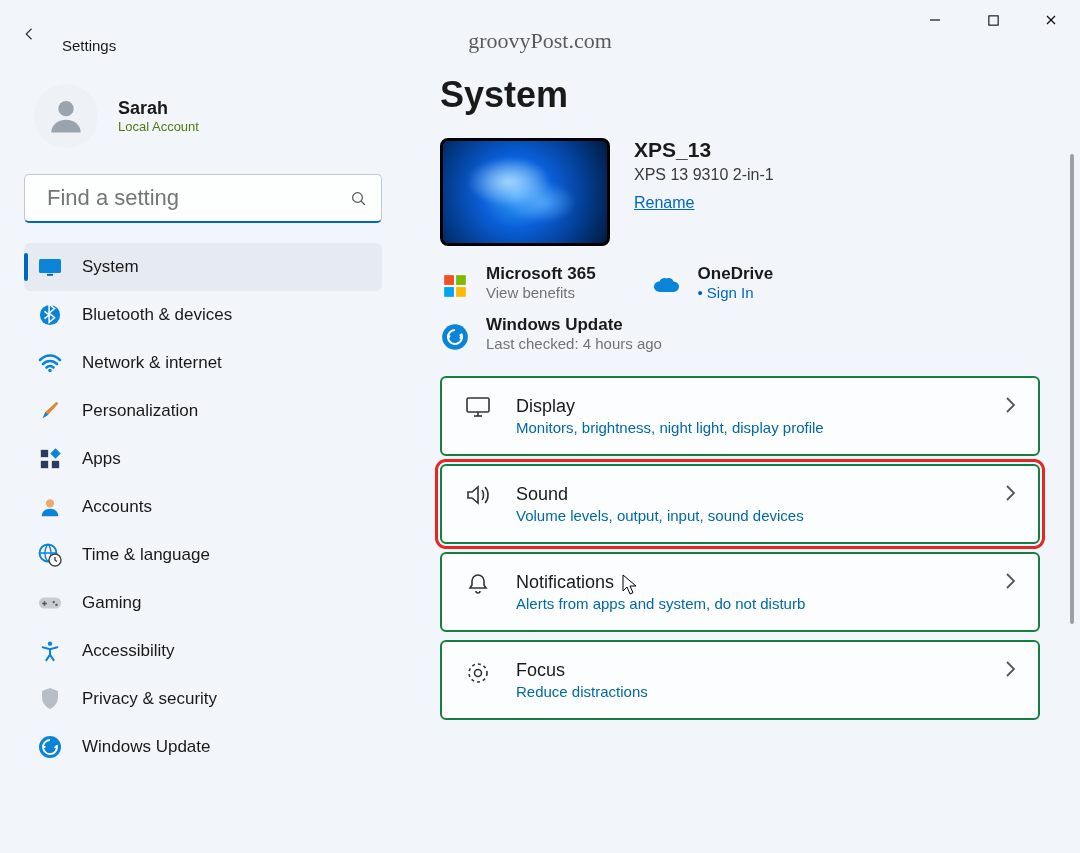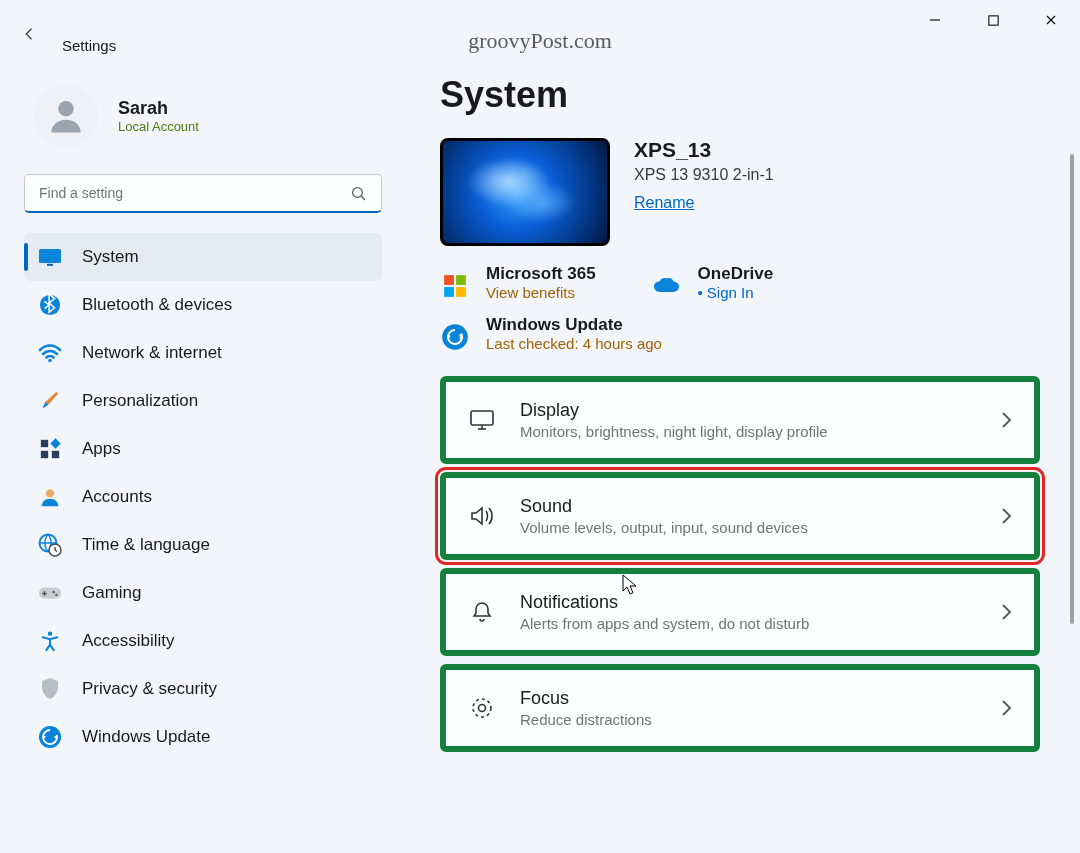--- a/index.html
+++ b/index.html
@@ -70,22 +70,22 @@
     display: flex; align-items: center; justify-content: center;
   }
   .user-name { font-size: 18px; font-weight: 600; }
   .user-sub  { font-size: 13px; color: #4d7c0f; }
   .search-wrap {
     position: relative;
     margin-bottom: 20px;
   }
   .search-input {
     width: 100%;
-    padding: 10px 40px 10px 14px;
-    font-size: 14px;
+    padding: 10px 40px 10px 22px;
+    font-size: 22px;
     border: 1px solid #c2c9d1;
     border-bottom: 2px solid #0067c0;
     border-radius: 5px;
     background: #fdfefe;
     outline: none;
   }
   .search-icon {
     position: absolute;
     right: 14px; top: 50%;
     transform: translateY(-50%);
@@ -162,46 +162,46 @@
   .svc {
     display: flex;
     gap: 16px;
     align-items: flex-end;
   }
   .svc-icon {
     width: 30px; height: 30px;
     display:flex; align-items:center; justify-content:center;
   }
   .svc .t { font-size: 17px; font-weight: 600; }
-  .svc .s { font-size: 15px; color: #a16207; }
+  .svc .s { font-size: 15px; color: #737373; }
   .svc .s.link { color: #0067c0; }
   .bullet { color:#0067c0; margin-right:4px;}
   .cards { margin-top: 24px; display:flex; flex-direction:column; gap:8px;}
   .card {
     background: #fcfdfe;
-    border: 6px solid #15803d;
+    border: 2px solid #15803d;
     border-radius: 6px;
     padding: 18px 22px;
     display: flex;
-    align-items: center;
+    align-items: flex-start;
     gap: 24px;
     cursor: pointer;
   }
   .card.highlight {
     outline: 3px solid #e32626;
     outline-offset: 2px;
   }
   .card-icon {
     width: 28px;
     display:flex; align-items:center; justify-content:center;
     color:#333;
   }
   .card-body { flex: 1; }
   .card-body .ct { font-size: 18px; }
-  .card-body .cs { font-size: 15px; color: #737373; margin-top: 2px;}
+  .card-body .cs { font-size: 15px; color: #0369a1; margin-top: 2px;}
   .chev { color:#555; }
   .scrollbar {
     position: absolute;
     right: 6px;
     top: 100px;
     bottom: 10px;
     width: 4px;
   }
   .scroll-thumb {
     position:absolute; left:0; right:0; top:0;

